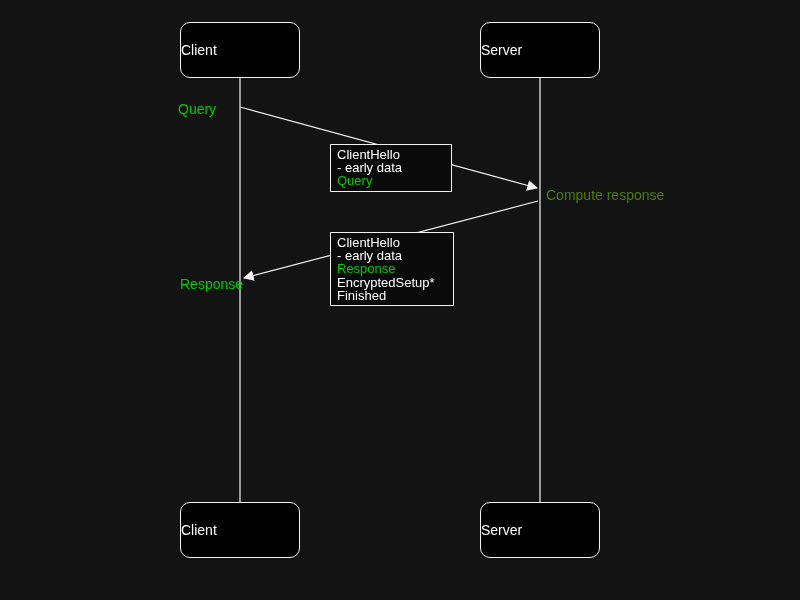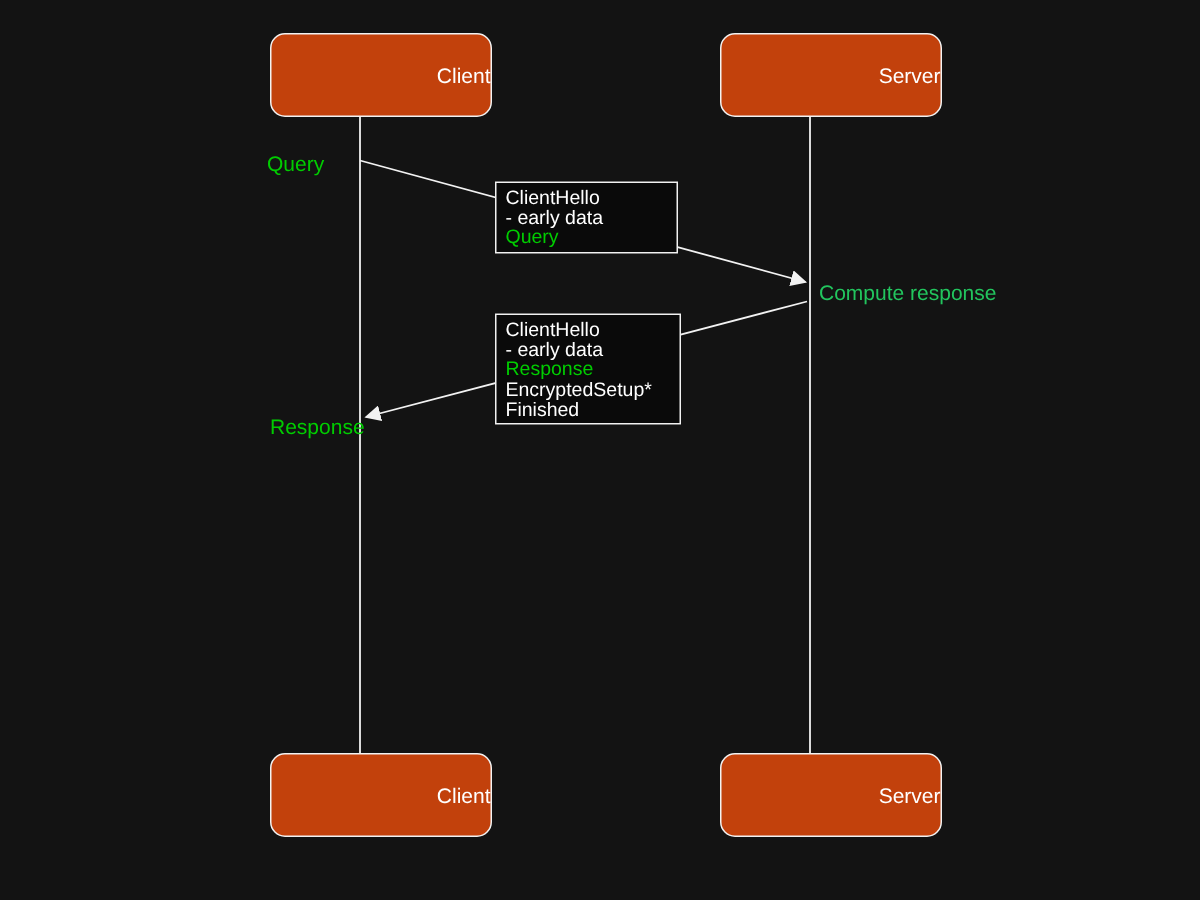--- a/index.html
+++ b/index.html
@@ -18,43 +18,43 @@
     position: absolute;
     left: 0;
     top: 0;
     width: 800px;
     height: 600px;
   }
   .actor-box {
     position: absolute;
     width: 118px;
     height: 54px;
-    background: #c2410c;
+    background: #000000;
     border: 1px solid #f2f2f2;
     border-radius: 10px;
     display: flex;
     align-items: center;
-    justify-content: flex-end;
+    justify-content: flex-start;
     color: #ffffff;
     font-size: 14px;
-    padding-left: 28px;
   }
   .actor-client-top  { left: 180px; top: 22px; }
   .actor-server-top  { left: 480px; top: 22px; }
   .actor-client-bot  { left: 180px; top: 502px; }
   .actor-server-bot  { left: 480px; top: 502px; }
   .msg-box {
     position: absolute;
     background: #0a0a0a;
     border: 1px solid #f2f2f2;
     color: #ffffff;
     font-size: 13px;
     line-height: 13.2px;
     padding: 3px 6px;
     white-space: nowrap;
+    margin-top: 23px;
   }
   .msg-box-1 { left: 330px; top: 121px; width: 108px; }
   .msg-box-2 { left: 330px; top: 209px; width: 110px; }
   .msg-line { display: block; }
   .side-label {
     position: absolute;
     font-size: 14px;
     white-space: nowrap;
   }
   .label-query    { left: 178px; top: 101px; }
@@ -99,16 +99,16 @@
 
   <div class="msg-box msg-box-2" style="background-color: rgb(10, 10, 10);">
     <span class="msg-line">ClientHello</span>
     <span class="msg-line">- early data</span>
     <span class="msg-line" style="color: rgb(0, 204, 0);">Response</span>
     <span class="msg-line">EncryptedSetup*</span>
     <span class="msg-line">Finished</span>
   </div>
 
   <div class="side-label label-query" style="color: rgb(0, 204, 0);">Query</div>
-  <div class="side-label label-compute" style="color: #22c55e;">Compute response</div>
+  <div class="side-label label-compute" style="color: #4d7c0f;">Compute response</div>
   <div class="side-label label-response" style="color: rgb(0, 204, 0);">Response</div>
 
 </div>
 
 </body></html>

